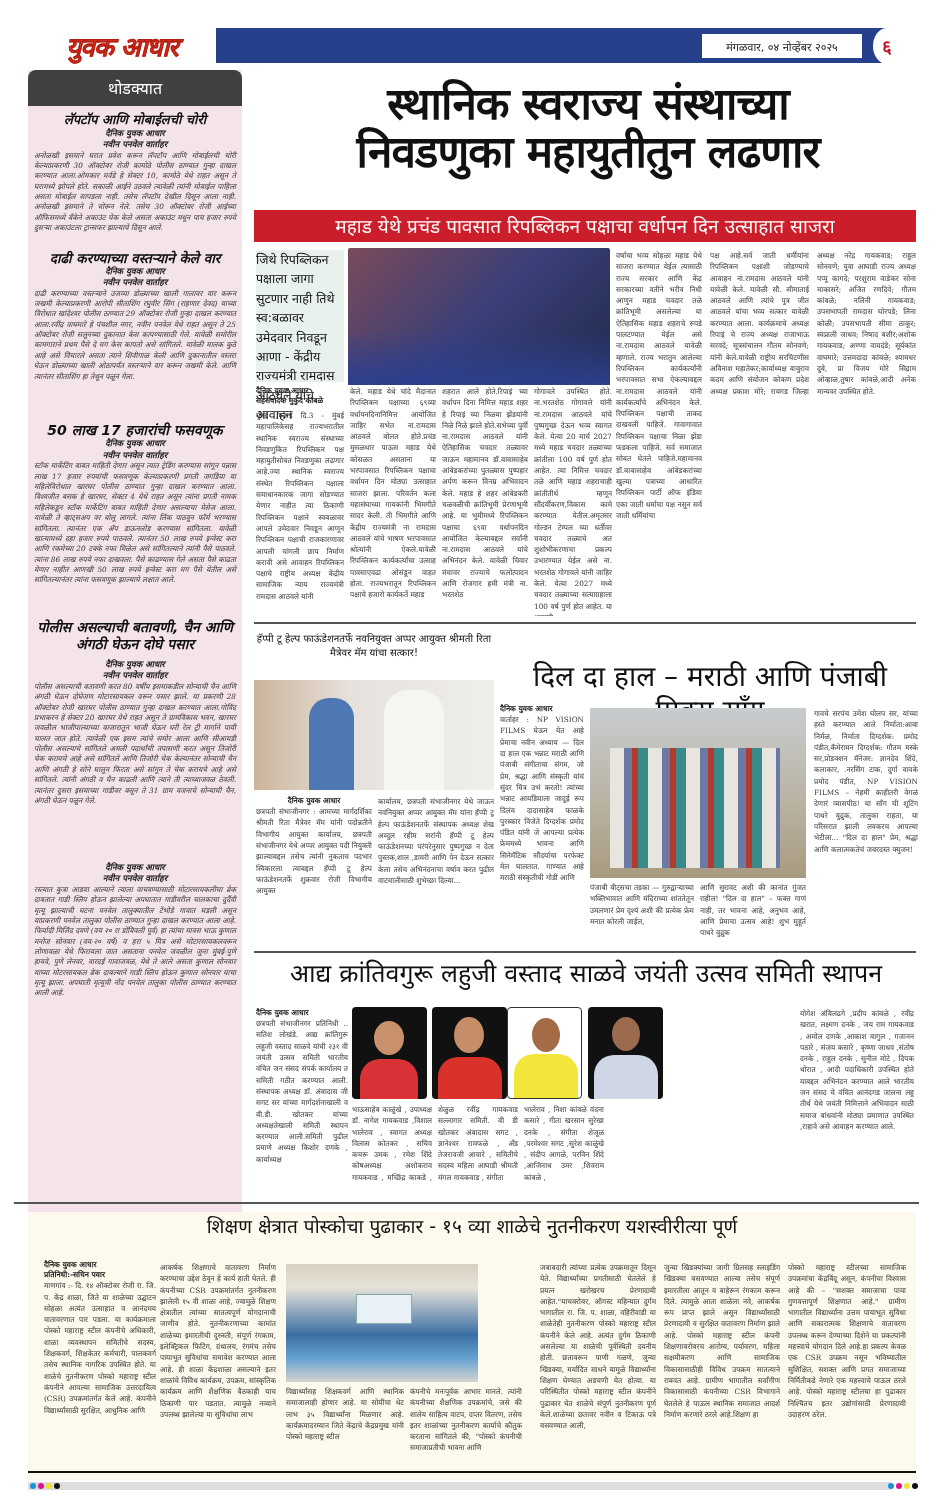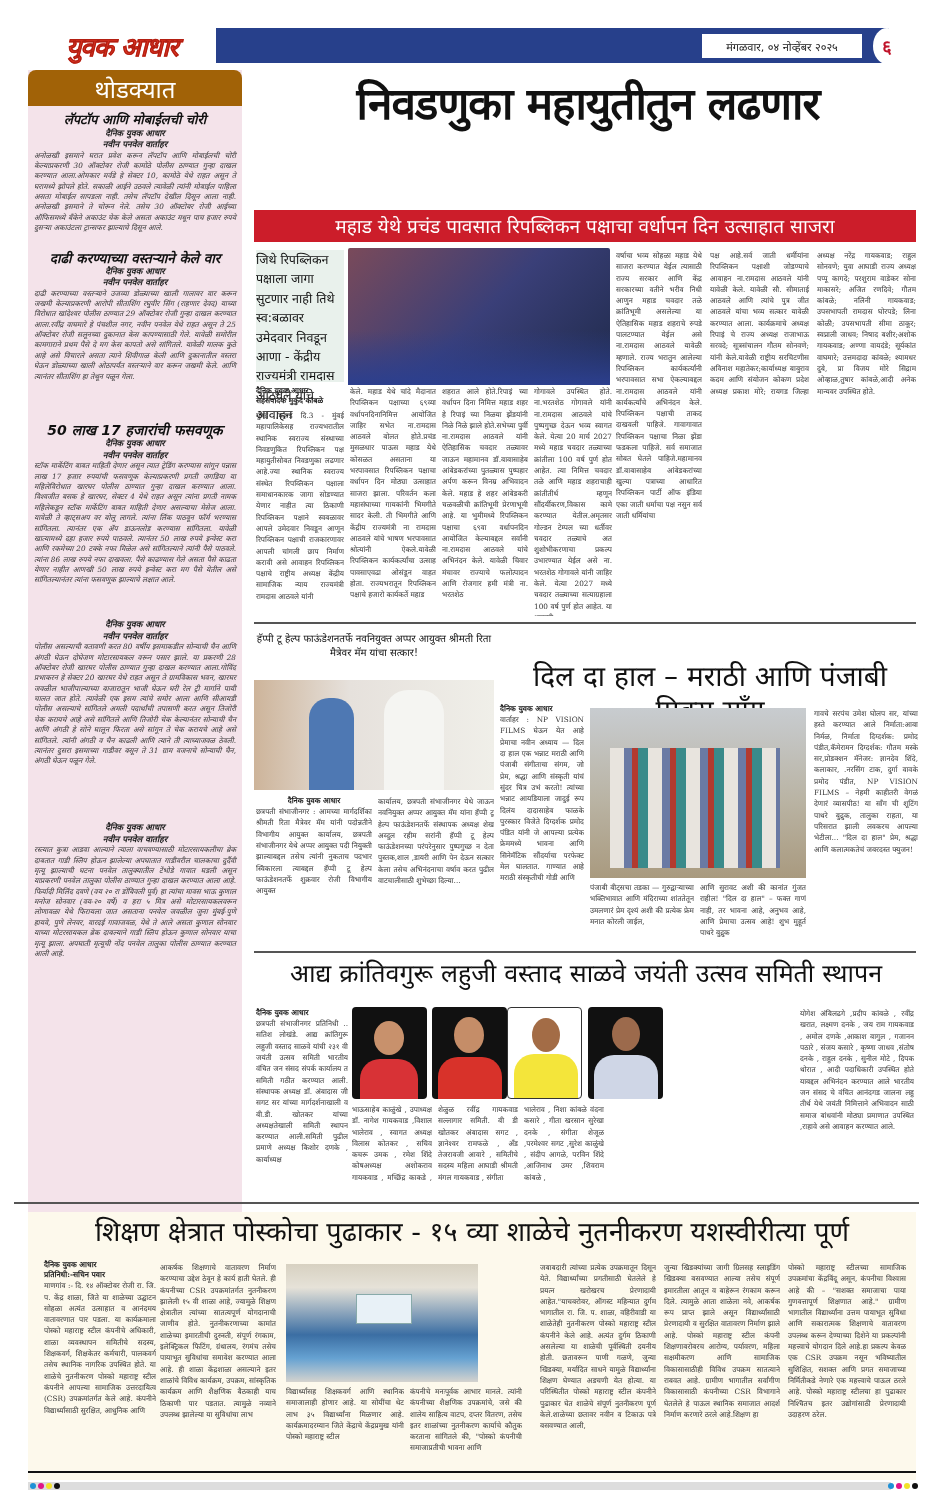--- a/index.html
+++ b/index.html
@@ -4,21 +4,21 @@
 <style>
 *{box-sizing:border-box;margin:0;padding:0}
 body{width:945px;height:1501px;background:#fff;font-family:"DejaVu Serif",serif;color:#222;position:relative;overflow:hidden}
 .abs{position:absolute}
 .masthead{left:28px;top:28px;width:861px;height:35px;background:#27408b}
 .logo{left:28px;top:28px;width:188px;height:35px;background:#fff;display:flex;align-items:center;justify-content:center}
 .logo span{font-family:"DejaVu Sans",sans-serif;font-weight:bold;font-size:26px;color:#e63a25;font-style:italic;letter-spacing:-1px;-webkit-text-stroke:0.5px #b31f12}
 .datebox{left:702px;top:34px;width:160px;height:24px;background:#fff;display:flex;align-items:center;justify-content:center;font-size:11px;font-family:"DejaVu Sans",sans-serif}
 .pagenum{left:873px;top:28px;width:28px;height:36px;background:#fff;border-radius:50%;display:flex;align-items:center;justify-content:center;color:#c0142b;font-weight:bold;font-size:18px}
 .sidebar{left:28px;top:70px;width:214px;height:1210px;background:#f4e3ea}
-.sidebar-head{left:28px;top:70px;width:214px;height:36px;background:#a16207;border-radius:8px 8px 0 0;display:flex;align-items:center;justify-content:center;color:#fff;font-family:"DejaVu Sans",sans-serif;font-size:24px}
+.sidebar-head{left:28px;top:70px;width:214px;height:36px;background:#404040;border-radius:8px 8px 0 0;display:flex;align-items:center;justify-content:center;color:#fff;font-family:"DejaVu Sans",sans-serif;font-size:16px}
 .sb-title{font-family:"DejaVu Sans",sans-serif;font-weight:bold;color:#111;text-align:center;line-height:1.2}
 .sb-by{font-size:8.5px;text-align:center;font-weight:bold;line-height:1.35}
 .sb-body{font-size:7.3px;line-height:1.42;text-align:justify;color:#333;padding:0 6px}
 .headline-main{left:258px;top:80px;width:660px;text-align:center;font-family:"DejaVu Sans",sans-serif;font-weight:900;font-size:44px;line-height:1.1;letter-spacing:-1px;color:#111}
 .redbar{left:254px;top:210px;width:662px;height:32px;background:#cc1d2a;color:#fff;display:flex;align-items:center;justify-content:center;font-family:"DejaVu Sans",sans-serif;font-size:19px}
 .quotebox{left:256px;top:250px;width:88px;height:132px;background:#e9f1ec;padding:0;font-family:"DejaVu Sans",sans-serif;font-size:12.5px;line-height:1.55;color:#111}
 .photo{background:linear-gradient(135deg,#7a4a5a,#3a3f78 50%,#1f2a4a)}
 .col{font-size:7.3px;line-height:1.55;text-align:justify;color:#333;overflow:hidden}
 .rule{height:2px;background:#555}
 .h2{font-family:"DejaVu Sans",sans-serif;color:#111;text-align:center}
@@ -52,32 +52,34 @@
     <div class="sb-by">नवीन पनवेल वार्ताहर</div>
     <div class="sb-body" style="height:115px;overflow:hidden">दाढी करण्याच्या वस्तऱ्याने उजव्या डोळ्याच्या खाली गालावर वार करून जखमी केल्याप्रकरणी आरोपी सीताशिंग रघुवीर सिंग (राहणार देवद) याच्या विरोधात खांदेश्वर पोलीस ठाण्यात 29 ऑक्टोबर रोजी गुन्हा दाखल करण्यात आला.रवींद्र वाघमारे हे पंचशील नगर, नवीन पनवेल येथे राहत असून ते 25 ऑक्टोबर रोजी सलूनच्या दुकानात केस कापण्यासाठी गेले. यावेळी समोरील कामगाराने प्रथम पैसे दे मग केस कापतो असे सांगितले. यावेळी मालक कुठे आहे असे विचारले असता त्याने शिवीगाळ केली आणि दुकानातील वस्तरा घेऊन डोळ्याच्या खाली ओठापर्यंत वस्तऱ्याने वार करून जखमी केले. आणि त्यानंतर सीताशिंग हा तेथून पळून गेला.</div>
   </div>
   <div style="margin-top:18px">
     <div class="sb-title" style="font-size:14px">50 लाख 17 हजारांची फसवणूक</div>
     <div class="sb-by">दैनिक युवक आधार</div>
     <div class="sb-by">नवीन पनवेल वार्ताहर</div>
     <div class="sb-body" style="height:150px;overflow:hidden">स्टॉक मार्केटिंग बाबत माहिती देणार असून त्यात ट्रेडिंग करण्यास सांगून पन्नास लाख 17 हजार रुपयांची फसवणूक केल्याप्रकरणी प्रगती जगडिया या महिलेविरोधात खारघर पोलीस ठाण्यात गुन्हा दाखल करण्यात आला. विश्वजीत बसक हे खारघर, सेक्टर 4 येथे राहत असून त्यांना प्रगती नामक महिलेकडून स्टॉक मार्केटिंग बाबत माहिती देणार असल्याचा मेसेज आला. यावेळी ते व्हाट्सअप वर बोलू लागले. त्यांना लिंक पाठवून फॉर्म भरण्यास सांगितला. त्यानंतर एक ॲप डाऊनलोड करण्यास सांगितला. यावेळी खात्यामध्ये दहा हजार रुपये पाठवले. त्यानंतर 50 लाख रुपये इन्वेस्ट करा आणि रकमेच्या 20 टक्के नफा मिळेल असे सांगितल्याने त्यांनी पैसे पाठवले. त्यांना 86 लाख रुपये नफा दाखवला. पैसे काढण्यास गेले असता पैसे काढता येणार नाहीत आणखी 50 लाख रुपये इन्वेस्ट करा मग पैसे येतील असे सांगितल्यानंतर त्यांना फसवणूक झाल्याचे लक्षात आले.</div>
   </div>
   <div style="margin-top:8px">
+    <div class="sb-title" style="font-size:14px">पोलीस असल्याची बतावणी, चैन आणि अंगठी घेऊन दोघे पसार</div>
     <div class="sb-by" style="margin-top:6px">दैनिक युवक आधार</div>
     <div class="sb-by">नवीन पनवेल वार्ताहर</div>
     <div class="sb-body" style="height:162px;overflow:hidden">पोलीस असल्याची बतावणी करत 80 वर्षीय इसमाकडील सोन्याची चैन आणि अंगठी घेऊन दोघेजण मोटारसायकल वरून पसार झाले. या प्रकरणी 28 ऑक्टोबर रोजी खारघर पोलीस ठाण्यात गुन्हा दाखल करण्यात आला.गोविंद प्रभाकरन हे सेक्टर 20 खारघर येथे राहत असून ते ग्रामविकास भवन, खारघर जवळील भाजीपाल्याच्या बाजारातून भाजी घेऊन घरी रेल ट्री मार्गाने पायी चालत जात होते. त्यावेळी एक इसम त्यांचे समोर आला आणि सीआयडी पोलीस असल्याचे सांगितले अमली पदार्थांची तपासणी करत असून तिजोरी चेक करायचे आहे असे सांगितले आणि तिजोरी चेक केल्यानंतर सोन्याची चैन आणि अंगठी हे सोने घालून फिरता असे सांगून ते चेक करायचे आहे असे सांगितले. त्यांनी अंगठी व चैन काढली आणि त्याने ती त्याच्याजवळ ठेवली. त्यानंतर दुसरा इसमाच्या गाडीवर बसून ते 31 ग्राम वजनाचे सोन्याची चैन, अंगठी घेऊन पळून गेले.</div>
   </div>
   <div style="margin-top:18px">
     <div class="sb-by" style="margin-top:6px">दैनिक युवक आधार</div>
     <div class="sb-by">नवीन पनवेल वार्ताहर</div>
     <div class="sb-body" style="height:190px;overflow:hidden">रस्त्यात कुत्रा आडवा आल्याने त्याला वाचवण्यासाठी मोटारसायकलीचा ब्रेक दाबतात गाडी स्लिप होऊन झालेल्या अपघातात गाडीवरील चालकाचा दुर्दैवी मृत्यू झाल्याची घटना पनवेल तालुक्यातील टेंभोडे गावात घडली असून याप्रकरणी पनवेल तालुका पोलीस ठाण्यात गुन्हा दाखल करण्यात आला आहे. फिर्यादी मिलिंद दवणे (वय २० रा डोंबिवली पूर्व) हा त्यांचा मावस भाऊ कुणाल मनोज सोनवार (वय-२० वर्षे) व हरा ५ मित्र असे मोटारसायकलवरून लोणावळा येथे फिरायला जात असताना पनवेल जवळील जुना मुंबई-पुणे हायवे, पुणे लेनवर, वारदई गावाजवळ, येथे ते आले असता कुणाल सोनवार याच्या मोटरसायकल ब्रेक दाबल्याने गाडी स्लिप होऊन कुणाल सोनवार याचा मृत्यू झाला. अपघाती मृत्यूची नोंद पनवेल तालुका पोलीस ठाण्यात करण्यात आली आहे.</div>
   </div>
 </div>
 
 <div class="abs headline-main">
+  <div>स्थानिक स्वराज्य संस्थाच्या</div>
   <div>निवडणुका महायुतीतुन लढणार</div>
 </div>
 <div class="abs redbar">महाड येथे प्रचंड पावसात रिपब्लिकन पक्षाचा वर्धापन दिन उत्साहात साजरा</div>
 <div class="abs quotebox">जिथे रिपब्लिकन पक्षाला जागा सुटणार नाही तिथे स्व:बळावर उमेदवार निवडून आणा - केंद्रीय राज्यमंत्री रामदास आठवले यांचे आवाहन</div>
 <div class="abs photo" style="left:348px;top:248px;width:262px;height:137px;border-radius:2px">
   <div style="position:absolute;left:0;right:0;bottom:0;height:55px;background:linear-gradient(180deg,transparent,#2c3f8e)"></div>
 </div>
 
 <div class="abs" style="left:256px;top:386px;width:88px">
   <div class="sb-by" style="text-align:left;font-size:7.5px">दैनिक युवक आधार</div>
@@ -139,21 +141,21 @@
     <div style="position:absolute;left:24px;top:10px;width:28px;height:34px;background:#9c6a4c;border-radius:50%"></div>
   </div>
 <div class="abs col" style="left:352px;top:1104px;width:80px;height:80px">भाऊसाहेब काळुंखे , उपाध्यक्ष डॉ. नागेश गायकवाड ,विशाल भालेराव , स्वागत अध्यक्ष विलास कोतकर , सचिव कचरू उमक , रमेश शिंदे कोषअध्यक्ष अशोकराव गायकवाड , मच्छिंद्र काकडे , सहसचिव अशोक</div>
 <div class="abs col" style="left:438px;top:1104px;width:80px;height:80px">शेळुळ रवींद्र गायकवाड सल्लागार समिती. बी डी खोतकर अंबादास सगट , ज्ञानेश्वर रामफळे , अँड तेजरावजी आवारे , समितीचे सदस्य महिला आघाडी श्रीमती मंगल गायकवाड , संगीता</div>
 <div class="abs col" style="left:524px;top:1104px;width:80px;height:80px">भालेराव , निशा कांबळे वंदना कसारे , गीता खरसान सुरेखा दनके , संगीता शेजूळ ,परमेश्वर सगट ,सुरेश काळुंखे , संदीप आगळे, परविन शिंदे ,आजिनाथ उमर ,शिवराम कांबळे ,</div>
 <div class="abs col" style="left:800px;top:1008px;width:114px;height:176px">योगेश अंबिलढगे ,प्रदीप कांबळे , रवींद्र खरात, लक्ष्मण दनके , जय राम गायकवाड , अमोल दणके ,आकाश बागुल , गजानन पठारे , संजय कसारे , कृष्णा जाधव ,संतोष दनके , राहुल दनके , सुनील मोटे , दिपक थोरात , आदी पदाधिकारी उपस्थित होते याबद्दल अभिनंदन करण्यात आले भारतीय जन संसद चे वंचित आनंदगड जालना लहु तीर्थ येथे जयंती निमित्ताने अभिवादन साठी समाज बांधवांनी मोठ्या प्रमाणात उपस्थित ,राहावे असे आवाहन करण्यात आले.</div>
 
 <div class="abs rule" style="left:14px;top:1202px;width:905px"></div>
 
 <div class="abs" style="left:28px;top:1212px;width:888px;height:268px;background:#fdf9ec"></div>
-<div class="abs h2" style="left:28px;top:1214px;width:888px;font-size:27px;line-height:1.3">शिक्षण क्षेत्रात पोस्कोचा पुढाकार - १५ व्या शाळेचे नुतनीकरण यशस्वीरीत्या पूर्ण</div>
+<div class="abs h2" style="left:28px;top:1214px;width:888px;font-size:19px;line-height:1.3">शिक्षण क्षेत्रात पोस्कोचा पुढाकार - १५ व्या शाळेचे नुतनीकरण यशस्वीरीत्या पूर्ण</div>
 <div class="abs" style="left:44px;top:1260px;width:112px">
   <div class="sb-by" style="text-align:left;font-size:7.5px">दैनिक युवक आधार</div>
   <div class="sb-by" style="text-align:left;font-size:7.5px">प्रतिनिधी:-सचिन पवार</div>
   <div class="col" style="height:160px">माणगांव :- दि. १४ ऑक्टोबर रोजी रा. जि. प. केंद्र शाळा, जिते या शाळेच्या उद्घाटन सोहळा अत्यंत उत्साहात व आनंदमय वातावरणात पार पडला. या कार्यक्रमाला पोस्को महाराष्ट्र स्टील कंपनीचे अधिकारी, शाळा व्यवस्थापन समितीचे सदस्य, शिक्षकवर्ग, शिक्षकेतर कर्मचारी, पालकवर्ग तसेच स्थानिक नागरिक उपस्थित होते. या शाळेचे नुतनीकरण पोस्को महाराष्ट्र स्टील कंपनीने आपल्या सामाजिक उत्तरदायित्व (CSR) उपक्रमांतर्गत केले आहे. कंपनीने विद्यार्थ्यांसाठी सुरक्षित, आधुनिक आणि</div>
 </div>
 <div class="abs col" style="left:160px;top:1262px;width:116px;height:200px">आकर्षक शिक्षणाचे वातावरण निर्माण करण्याचा उद्देश ठेवून हे कार्य हाती घेतले. ही कंपनीच्या CSR उपक्रमांतर्गत नुतनीकरण झालेली १५ वी शाळा आहे, ज्यामुळे शिक्षण क्षेत्रातील त्यांच्या सातत्यपूर्ण योगदानाची जाणीव होते. नुतनीकरणाच्या कामांत शाळेच्या इमारतीची दुरुस्ती, संपूर्ण रंगकाम, इलेक्ट्रिकल फिटिंग, ग्रंथालय, रंगमंच तसेच पायाभूत सुविधांचा समावेश करण्यात आला आहे. ही शाळा केंद्रशाळा असल्याने इतर शाळांचे विविध कार्यक्रम, उपक्रम, सांस्कृतिक कार्यक्रम आणि शैक्षणिक बैठकाही याच ठिकाणी पार पडतात. त्यामुळे नव्याने उपलब्ध झालेल्या या सुविधांचा लाभ</div>
 <div class="abs" style="left:286px;top:1264px;width:192px;height:118px;background:linear-gradient(180deg,#d7d1c1 0,#e6e2d8 20%,#3b6ea3 60%,#66a2d2 80%,#d5d3ce)">
   <div style="position:absolute;left:70px;top:30px;width:56px;height:30px;background:#e8f1f7;border:1px solid #8aa"></div>
 </div>
 <div class="abs col" style="left:286px;top:1386px;width:118px;height:76px">विद्यार्थ्यांसह शिक्षकवर्ग आणि स्थानिक समाजालाही होणार आहे. या सोयींचा थेट लाभ ३५ विद्यार्थ्यांना मिळणार आहे. कार्यक्रमादरम्यान जिते केंद्राचे केंद्रप्रमुख यांनी पोस्को महाराष्ट्र स्टील</div>

